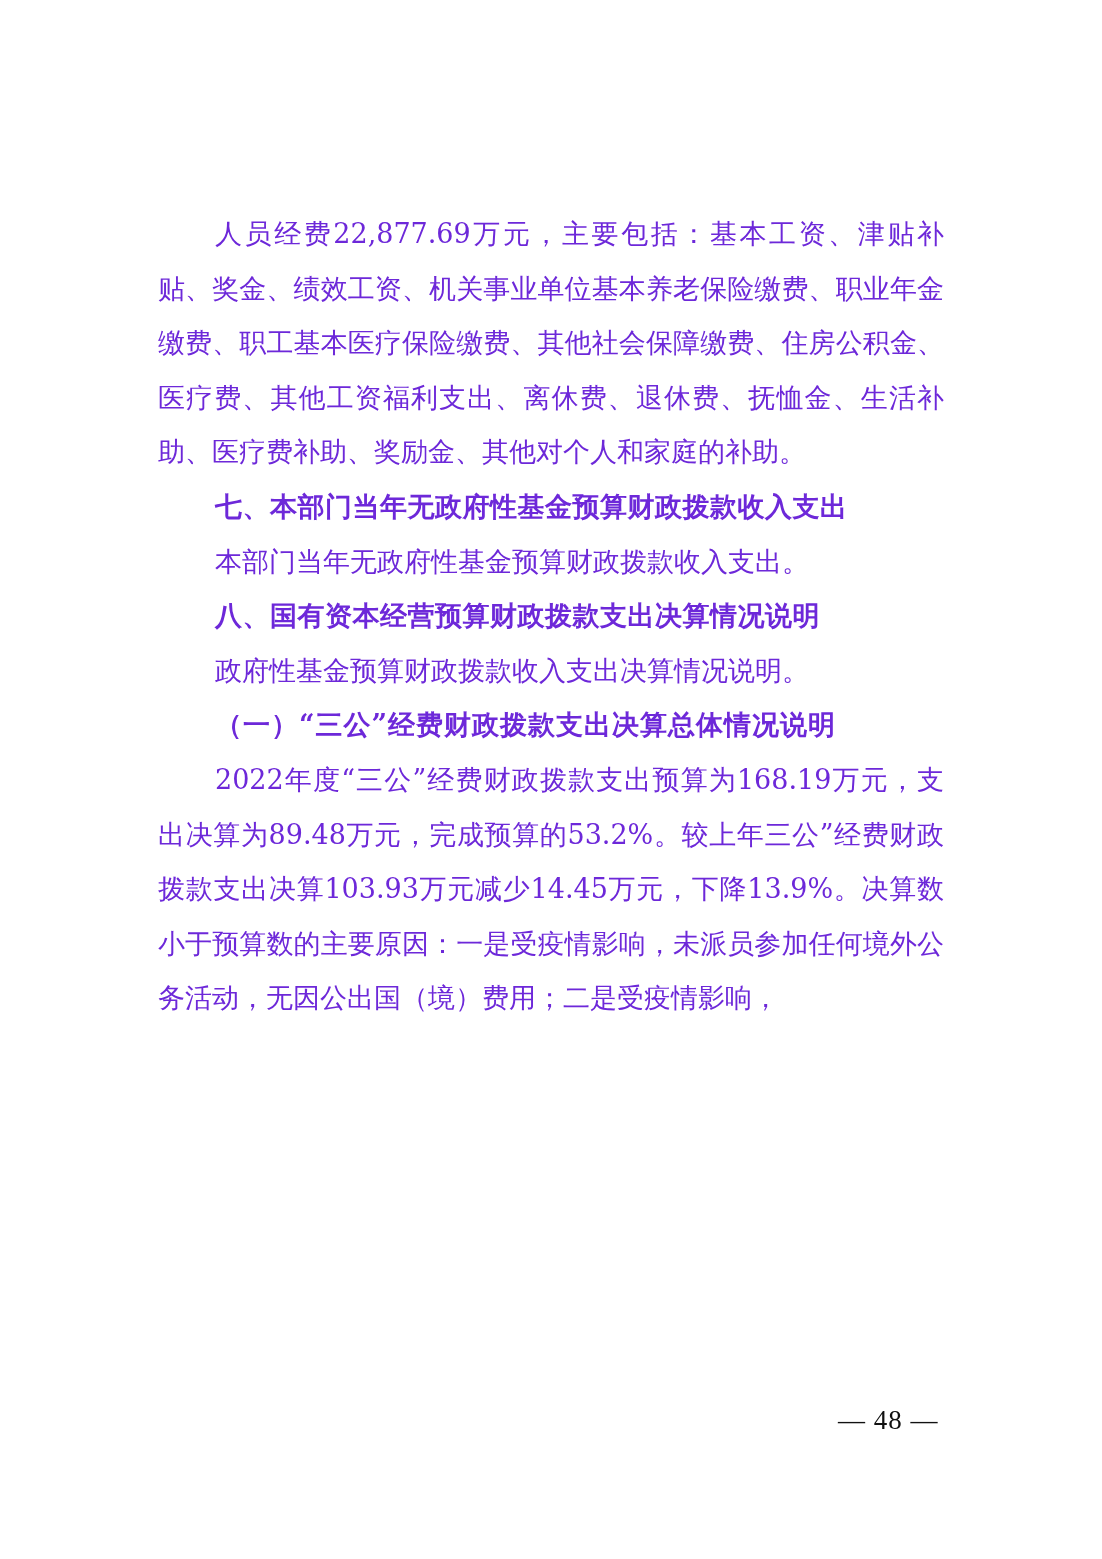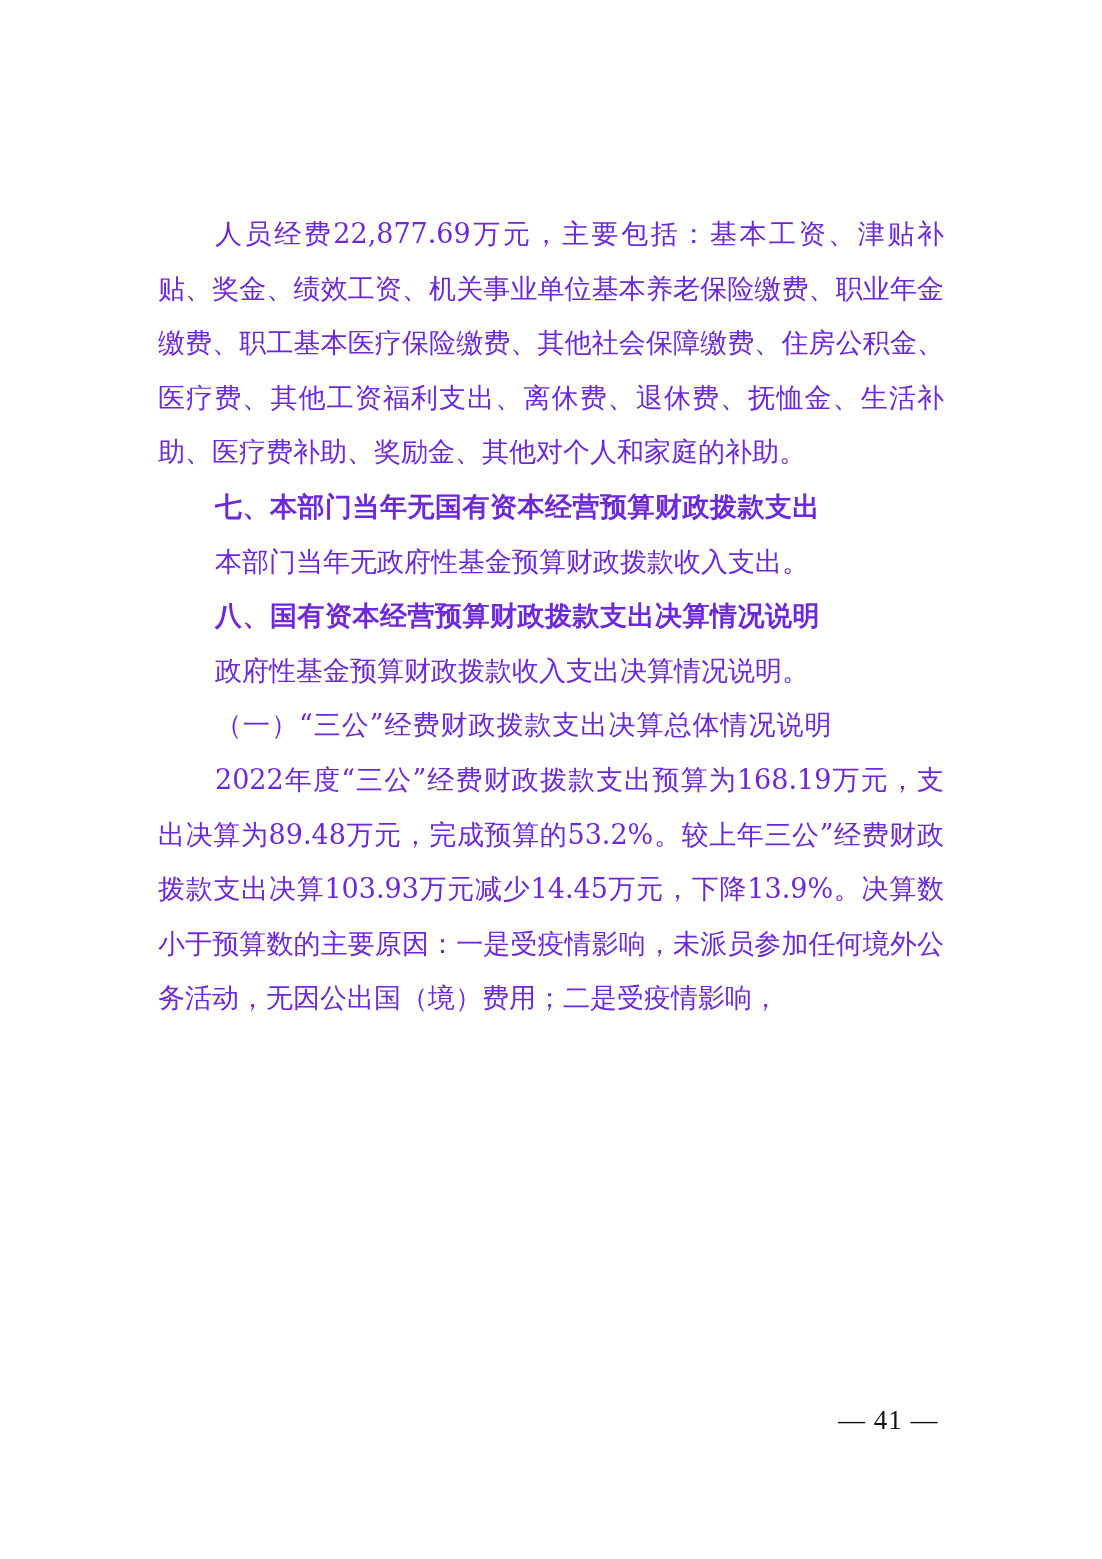--- a/index.html
+++ b/index.html
@@ -35,37 +35,38 @@
       text-indent: 57px;
       font-family: "DejaVu Sans", "Liberation Sans", sans-serif;
       font-weight: bold;
       font-size: 27px;
       letter-spacing: 0.5px;
     }
     .subheading {
       margin: 0;
       text-indent: 57px;
       letter-spacing: 1px;
+      font-weight: bold;
     }
     .page-number {
       position: absolute;
       left: 838px;
       top: 1405px;
       font-family: "Liberation Serif", "DejaVu Serif", serif;
       font-size: 27px;
       color: #111111;
       letter-spacing: 1px;
     }
   </style>
 </head>
 <body>
 
 <div class="page">
   <p class="para">人员经费22,877.69万元，主要包括：基本工资、津贴补贴、奖金、绩效工资、机关事业单位基本养老保险缴费、职业年金缴费、职工基本医疗保险缴费、其他社会保障缴费、住房公积金、医疗费、其他工资福利支出、离休费、退休费、抚恤金、生活补助、医疗费补助、奖励金、其他对个人和家庭的补助。</p>
-  <p class="heading">七、本部门当年无国有资本经营预算财政拨款支出</p>
+  <p class="heading">七、本部门当年无政府性基金预算财政拨款收入支出</p>
   <p class="para">本部门当年无政府性基金预算财政拨款收入支出。</p>
   <p class="heading">八、国有资本经营预算财政拨款支出决算情况说明</p>
   <p class="para">政府性基金预算财政拨款收入支出决算情况说明。</p>
   <p class="subheading">（一）“三公”经费财政拨款支出决算总体情况说明</p>
   <p class="para">2022年度“三公”经费财政拨款支出预算为168.19万元，支出决算为89.48万元，完成预算的53.2%。较上年三公”经费财政拨款支出决算103.93万元减少14.45万元，下降13.9%。决算数小于预算数的主要原因：一是受疫情影响，未派员参加任何境外公务活动，无因公出国（境）费用；二是受疫情影响，</p>
 </div>
 
-<div class="page-number">— 41 —</div>
+<div class="page-number">— 48 —</div>
 
 </body></html>

